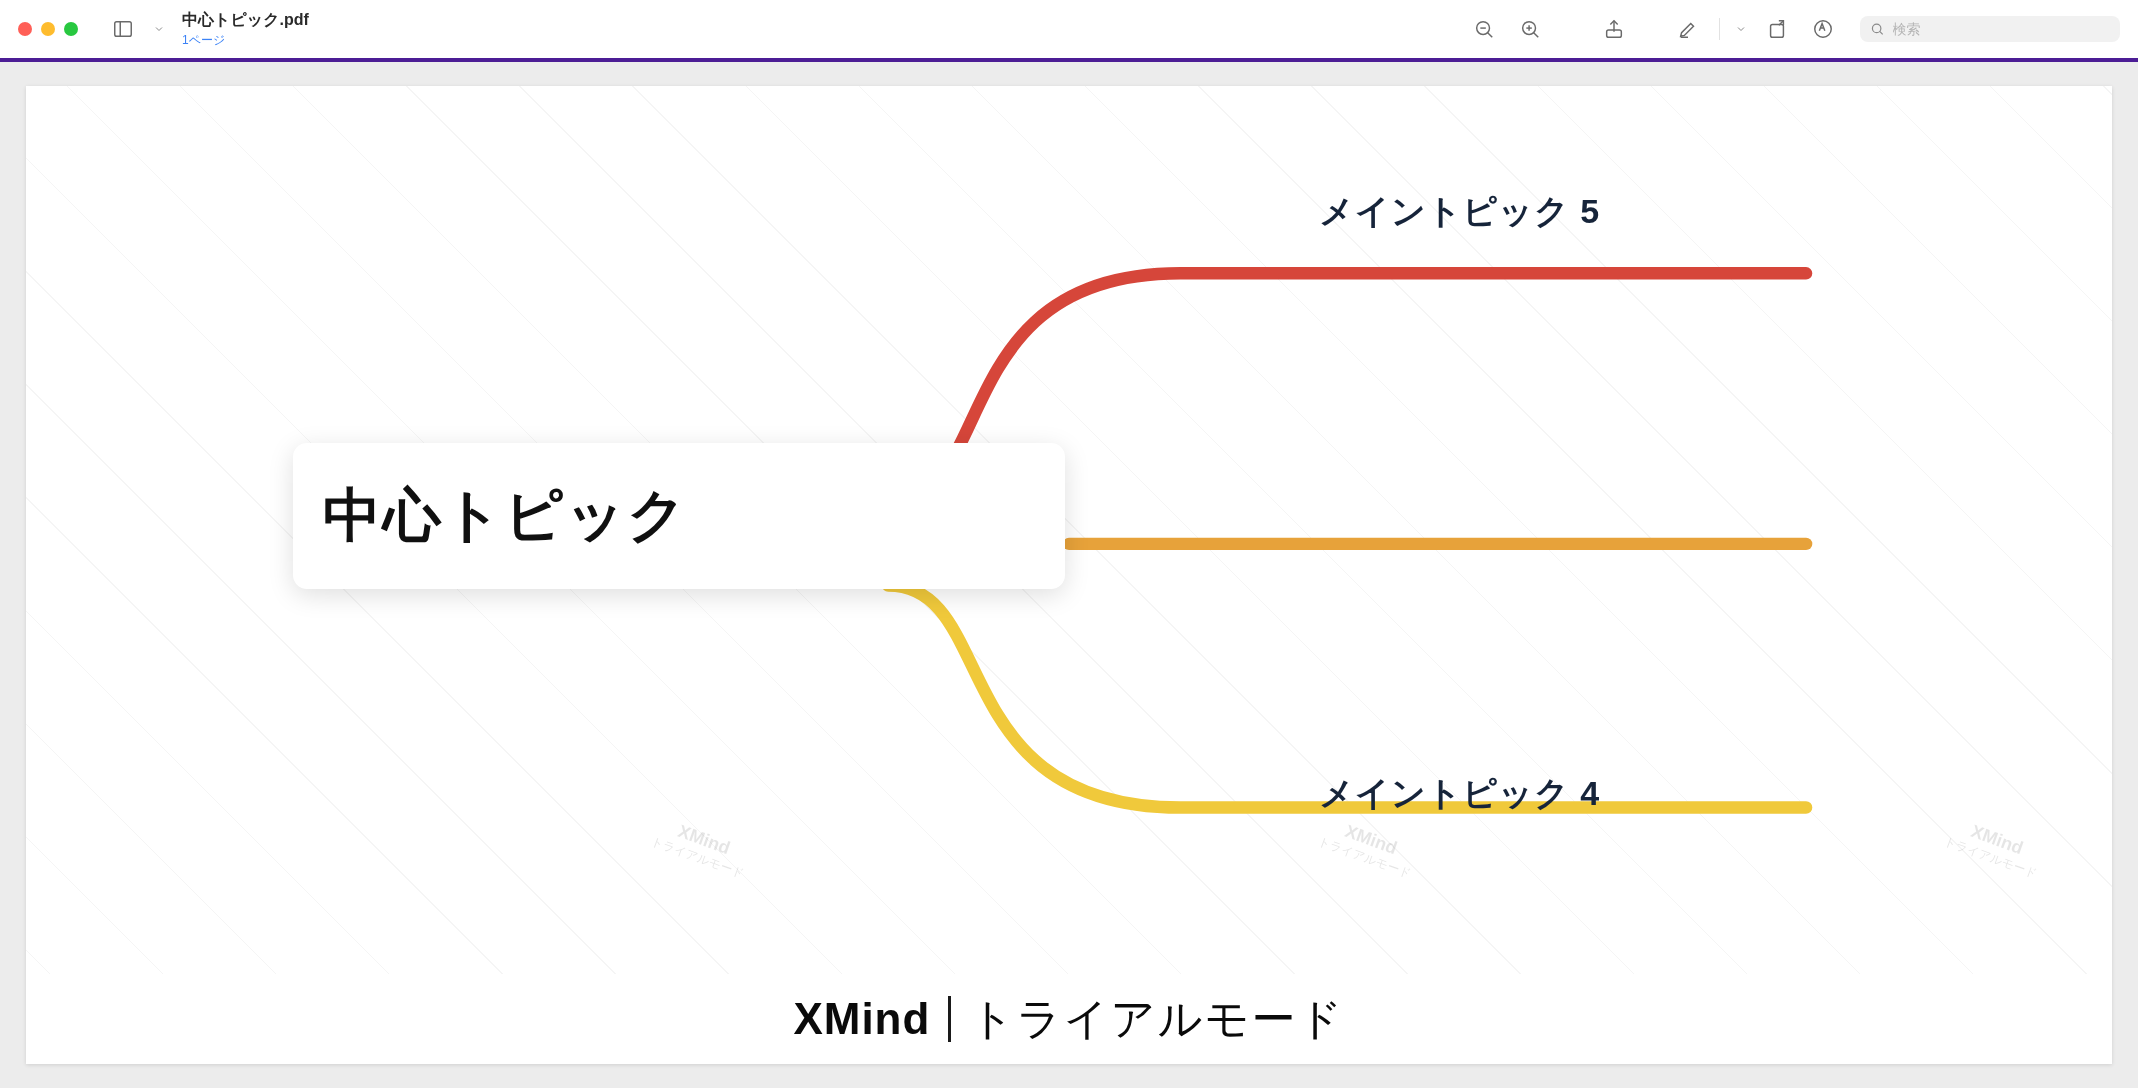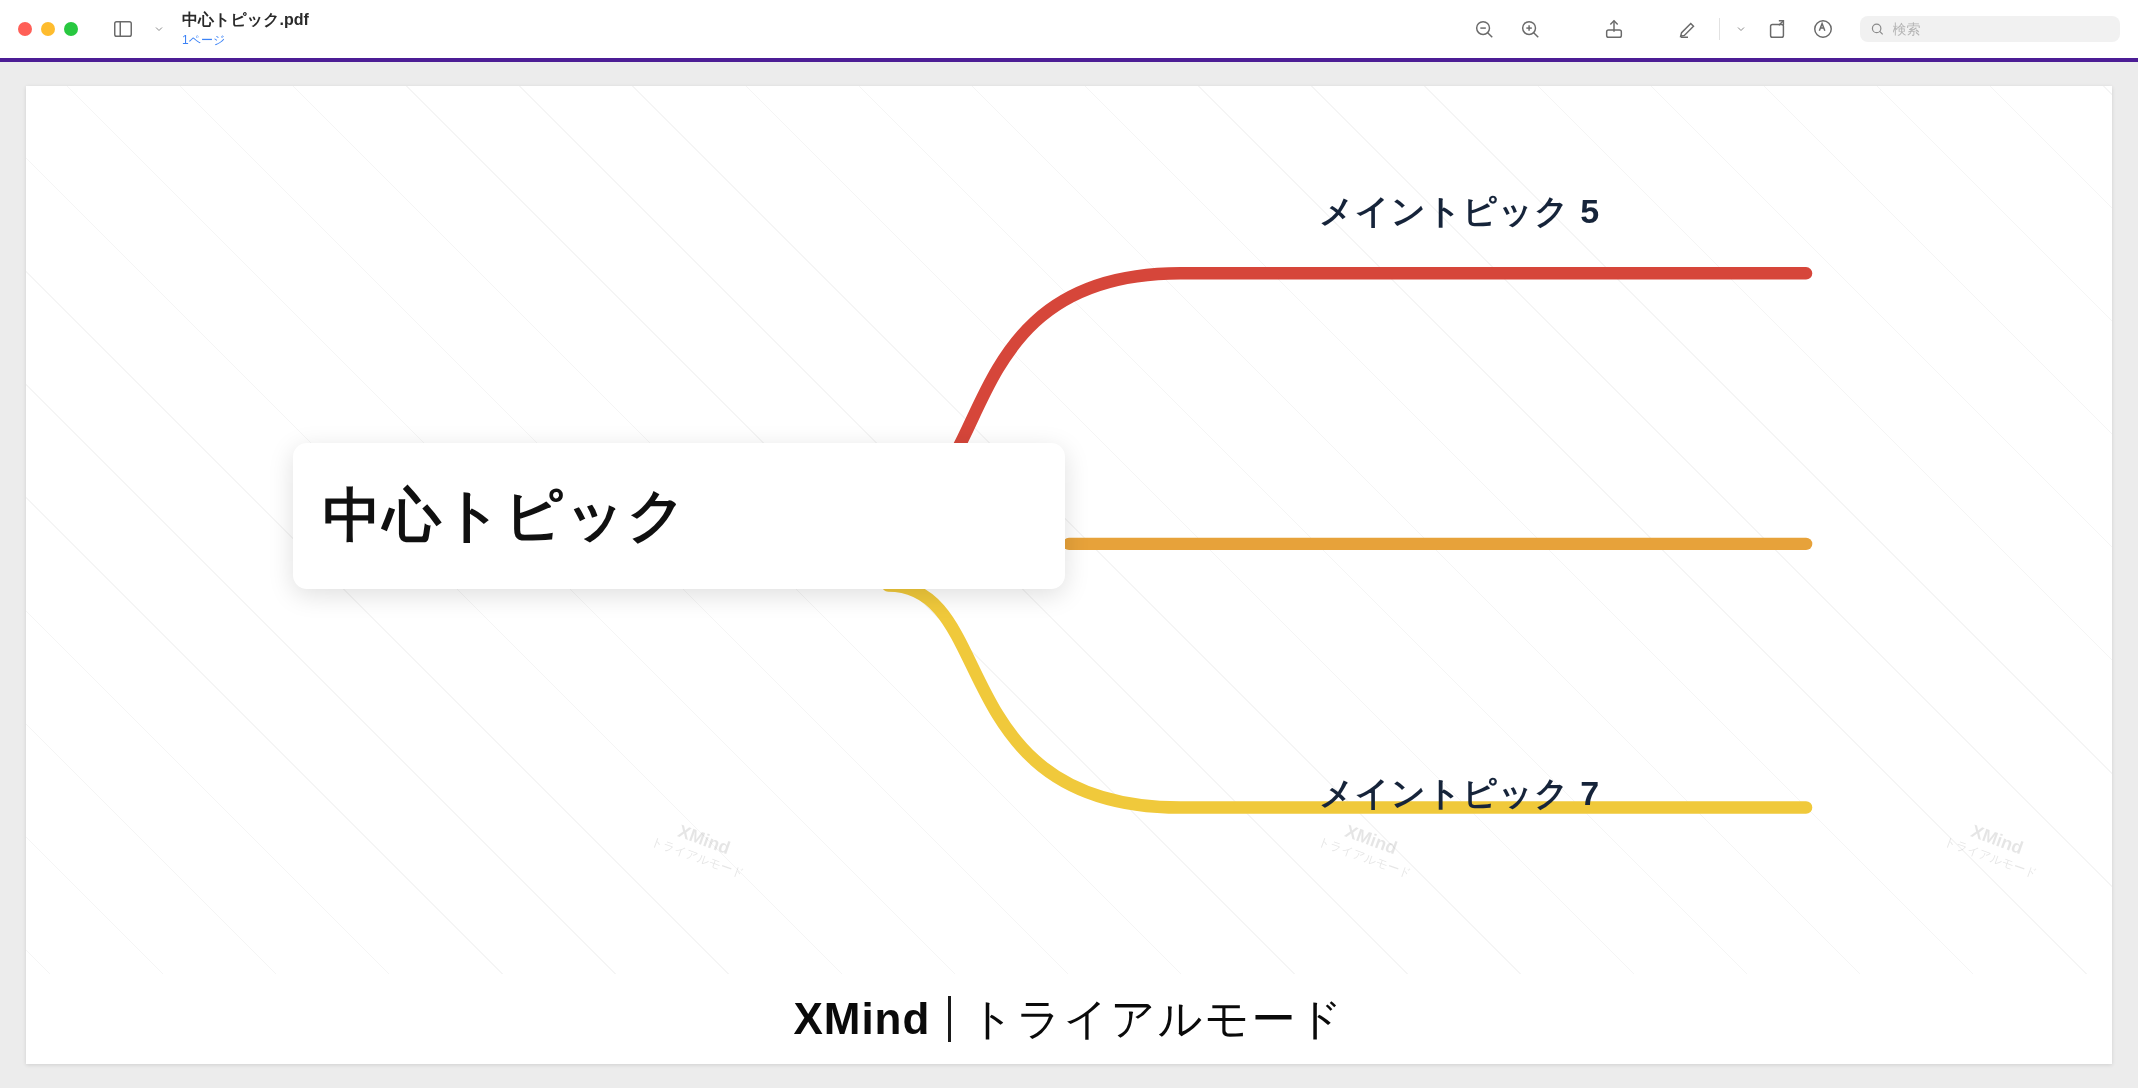--- a/index.html
+++ b/index.html
@@ -252,21 +252,21 @@
       <path d="M 620 300 C 700 300 660 135 830 135 L 1280 135" stroke="#d6463a" stroke-width="9" fill="none" stroke-linecap="round"></path>
 
       <path d="M 750 330 L 1280 330" stroke="#e7a23a" stroke-width="9" fill="none" stroke-linecap="round"></path>
 
       <path d="M 620 360 C 700 360 660 520 830 520 L 1280 520" stroke="#f0c93b" stroke-width="9" fill="none" stroke-linecap="round"></path>
     </svg>
 
     <div class="central-box">中心トピック</div>
 
     <div class="topic-label topic1">メイントピック 5</div>
-    <div class="topic-label topic3">メイントピック 7</div>
+    <div class="topic-label topic3">メイントピック 4</div>
 
     <div class="wm-stamp" style="left:30%; top:76%;">
       <span class="wm-big">XMind</span>
       <span>トライアルモード</span>
     </div>
     <div class="wm-stamp" style="left:62%; top:76%;">
       <span class="wm-big">XMind</span>
       <span>トライアルモード</span>
     </div>
     <div class="wm-stamp" style="left:92%; top:76%;">

